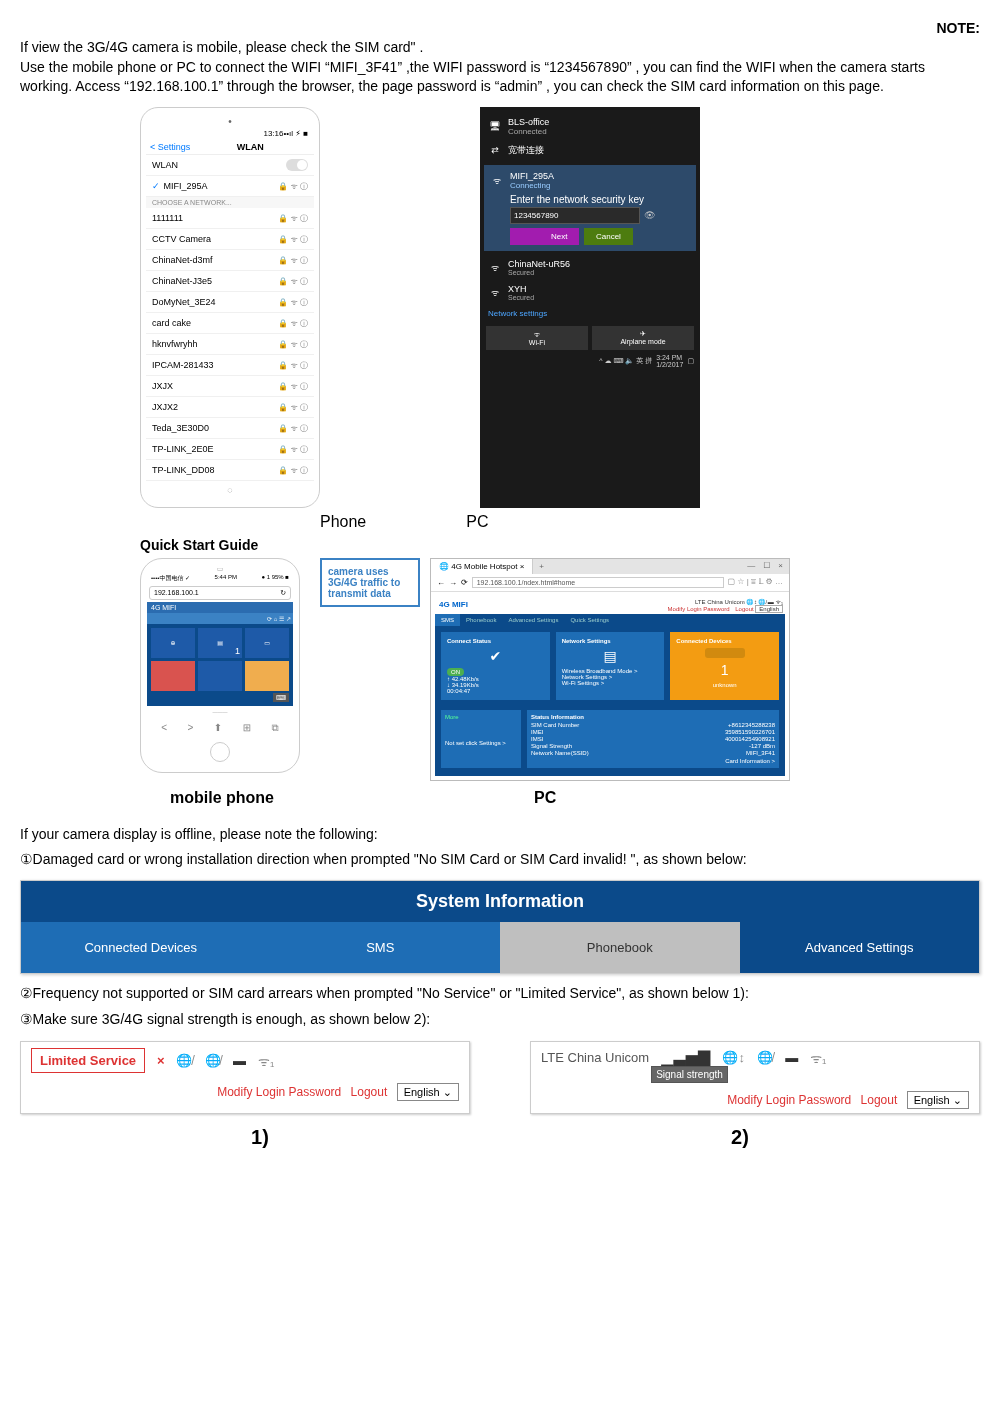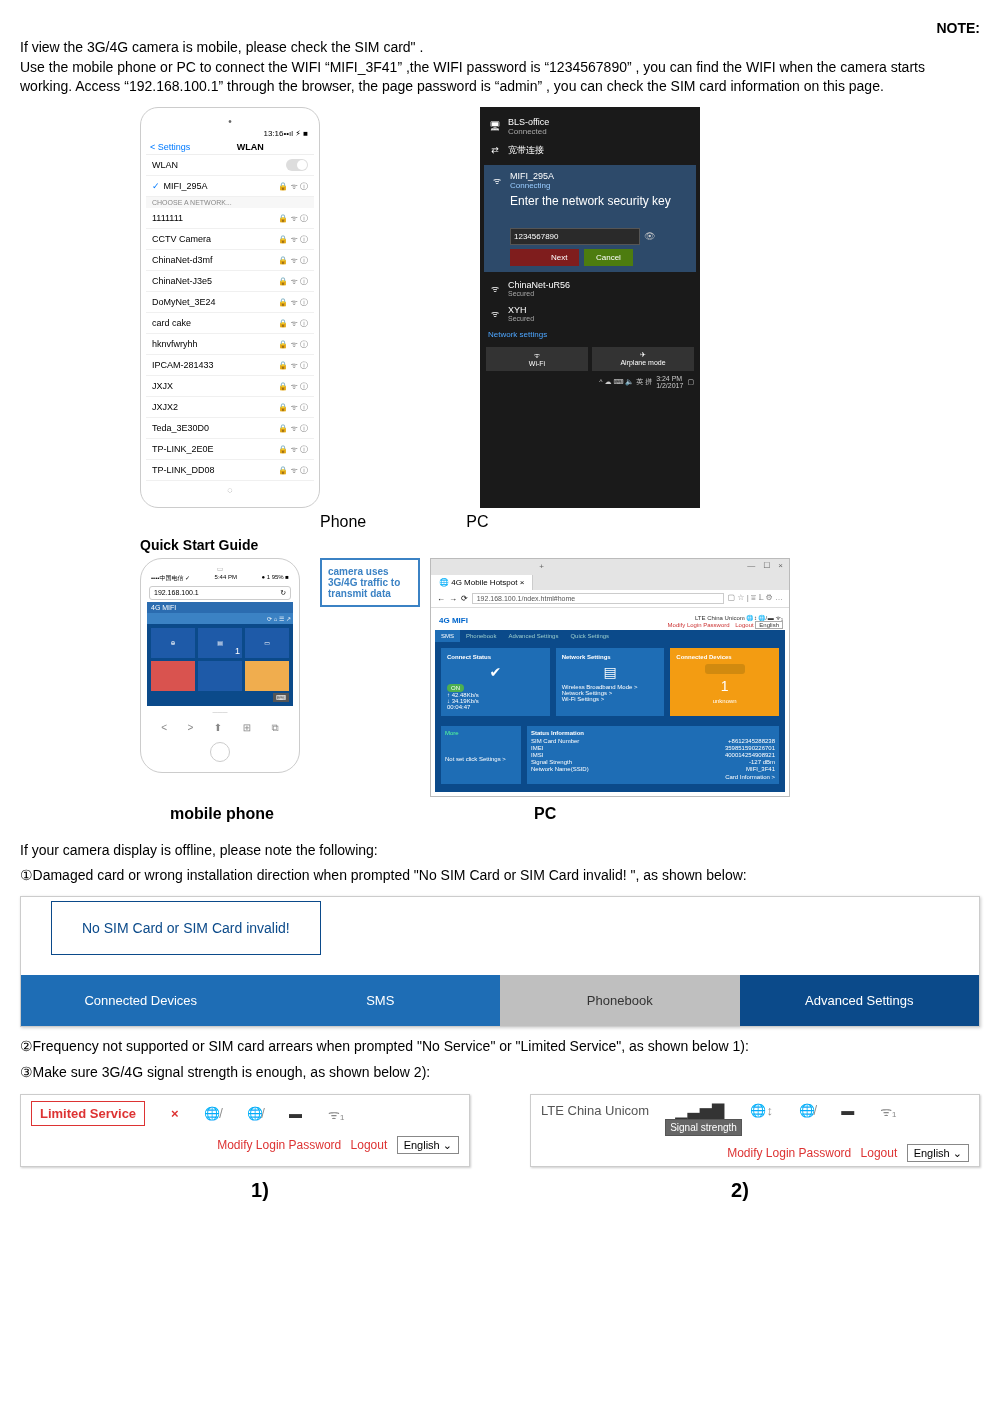--- a/index.html
+++ b/index.html
@@ -28,21 +28,21 @@
 
   .win-panel {
     width: 220px; background: #1a1a1a; color: #fff; font-size: 9px; padding: 6px;
   }
   .win-net { display:flex; align-items:center; gap:6px; padding:4px 2px; }
   .wifi-ico { width:14px; text-align:center; }
   .win-sub { color:#aaa; font-size:8px; margin-left:20px; }
   .win-selected { background:#2d4a6a; padding:6px; margin:4px -2px; }
   .win-input { background:#2a2a2a; border:1px solid #555; color:#fff; padding:3px; width:130px; font-size:8px; }
   .win-btn { background:#4d7c0f; color:#fff; border:none; padding:4px 12px; font-size:8px; margin:4px 2px 0 0; }
-  .win-btn.primary { background:#7f1d1d;padding-left:41px; }
+  .win-btn.primary { background:#a21caf;padding-left:41px; }
   .win-link { color:#4da6ff; font-size:8px; padding:4px 2px; }
   .win-row2 { display:flex; gap:4px; margin-top:4px; }
   .win-tile { flex:1; background:#333; padding:4px; text-align:center; font-size:7px; }
   .win-tray { display:flex; justify-content:flex-end; align-items:center; gap:4px; font-size:7px; color:#ccc; margin-top:4px; }
 
   .labels-row1 { display:flex; margin-left:300px; gap:100px; font-size:16px; margin-bottom:6px; }
   .qsg { font-weight:bold; margin-left:120px; }
 
   
   .row2 { display:flex; gap:20px; margin:5px 0 5px 120px; align-items:flex-start; }
@@ -57,21 +57,21 @@
   .t-blue{background:#1e5aa8}.t-red{background:#d9534f}.t-orange{background:#f0ad4e;color:#333}
   .badge1 { position:relative; }
   .badge1 .num { position:absolute; bottom:2px; right:2px; font-size:9px; }
   .phone2-bottom { display:flex; justify-content:space-around; padding:4px; color:#888; font-size:10px; }
   .phone2-home { width:20px;height:20px;border:1px solid #ccc;border-radius:50%;margin:4px auto; }
 
   .callout { border:2px solid #3b82c4; background:#fff; color:#3b82c4; padding:6px; font-size:10px; font-weight:bold; width:100px; margin-right:-10px; position:relative; z-index:2; }
 
   .browser { width:360px; border:1px solid #bbb; background:#f4f4f4; font-size:8px; }
   .br-tabs { display:flex; background:#e4e4e4; }
-  .br-tab { background:#fff; padding:3px 8px; border-right:1px solid #ccc;margin-top:16px; }
+  .br-tab { background:#fff; padding:3px 8px; border-right:1px solid #ccc; }
   .br-tab-plus { padding:3px 6px; color:#666; }
   .br-win { margin-left:auto; display:flex; gap:8px; padding:2px 6px; color:#666; }
   .br-addr { display:flex; align-items:center; gap:4px; padding:3px 6px; background:#fff; border-bottom:1px solid #ddd; }
   .br-addr .url { flex:1; border:1px solid #ccc; padding:1px 4px; font-size:7px; color:#555; }
   .br-addr .ricons { color:#888; }
   .br-page { background:#fff; padding:4px; }
   .br-title { color:#0066cc; font-weight:bold; padding:2px 4px; }
   .br-right { text-align:right; font-size:6px; color:#333; padding:2px; }
   .br-right .modify{color:#c33}
   .br-right .lang{border:1px solid #aaa; padding:0 3px;}
@@ -99,21 +99,21 @@
   .sysinfo-nosim { border:1px solid #0b4a8a; color:#0b4a8a; padding:18px 30px; display:inline-block; margin:4px 30px 20px; font-size:14px; }
   .sysinfo-tabs { display:flex; }
   .sysinfo-tabs div{ flex:1; text-align:center; padding:18px 4px; font-size:13px; }
   .st-blue{background:#1e6db5;color:#fff}
   .st-dblue{background:#0b4a8a;color:#fff}
   .st-gray{background:#bfbfbf;color:#333}
 
   
   .botrow { display:flex; gap:60px; margin:12px 0; }
   .statusbox { border:1px solid #ccc; flex:1; box-shadow:1px 1px 2px rgba(0,0,0,.2); background:#fff; }
-  .sb-top { display:flex; align-items:center; gap:26px; padding:6px 10px; font-size:13px; }
+  .sb-top { display:flex; align-items:center; gap:12px; padding:6px 10px; font-size:13px; }
   .limited { border:1px solid #d33; color:#d33; padding:4px 8px; font-weight:bold; }
   .sb-top .x{color:#d33;font-weight:bold}
   .sigbox{ border:1px solid #555; background:#666; color:#fff; font-size:10px; padding:2px 4px; }
   .sb-bot { text-align:right; padding:6px 10px; font-size:12px; }
   .sb-bot .mod{color:#d33}
   .sb-bot .lo{color:#d33;margin-left:6px}
   .sb-bot .langsel{border:1px solid #888;padding:2px 6px;margin-left:6px;font-size:11px}
   .botlabels{display:flex;justify-content:space-around;font-size:20px;font-weight:bold;margin-top:4px}
 </style>
 </head>
@@ -216,21 +216,21 @@
       <span>宽带连接</span>
     </div>
     <div class="win-selected">
       <div class="win-net" style="padding:0">
         <span class="wifi-ico">ᯤ</span>
         <div>
           <div>MIFI_295A</div>
           <div style="color:#9cf;font-size:8px">Connecting</div>
         </div>
       </div>
-      <div style="font-size:12px;margin:4px 0 20px 20px">Enter the network security key</div>
+      <div style="font-size:10px;margin:4px 0 2px 20px">Enter the network security key</div>
       <div style="margin-left:20px;display:flex;align-items:center;gap:4px">
         <input class="win-input" value="1234567890" style="">
         <span style="color:#ccc">👁</span>
       </div>
       <div style="margin-left:20px">
         <button class="win-btn primary">Next</button>
         <button class="win-btn">Cancel</button>
       </div>
     </div>
     <div class="win-net">
@@ -400,21 +400,21 @@
 </div>
 <div class="labels-row2">
   <span>mobile phone</span>
   <span>PC</span>
 </div>
 
 <div class="para">If your camera display is offline, please note the following:</div>
 <div class="para">①Damaged card or wrong installation direction when prompted "No SIM Card or SIM Card invalid! ", as shown below:</div>
 
 <div class="sysinfo">
-  <div><span class="sysinfo-nosim">No SIM Card or SIM Card invalid!</span></div>
+  <div class="sysinfo-h">System Information</div>
   <div class="sysinfo-tabs">
     <div class="st-blue">Connected Devices</div>
     <div class="st-blue">SMS</div>
     <div class="st-gray">Phonebook</div>
     <div class="st-dblue">Advanced Settings</div>
   </div>
 </div>
 
 <div class="para">②Frequency not supported or SIM card arrears when prompted "No Service" or "Limited Service", as shown below 1):</div>
 <div class="para">③Make sure 3G/4G signal strength is enough, as shown below 2):</div>

